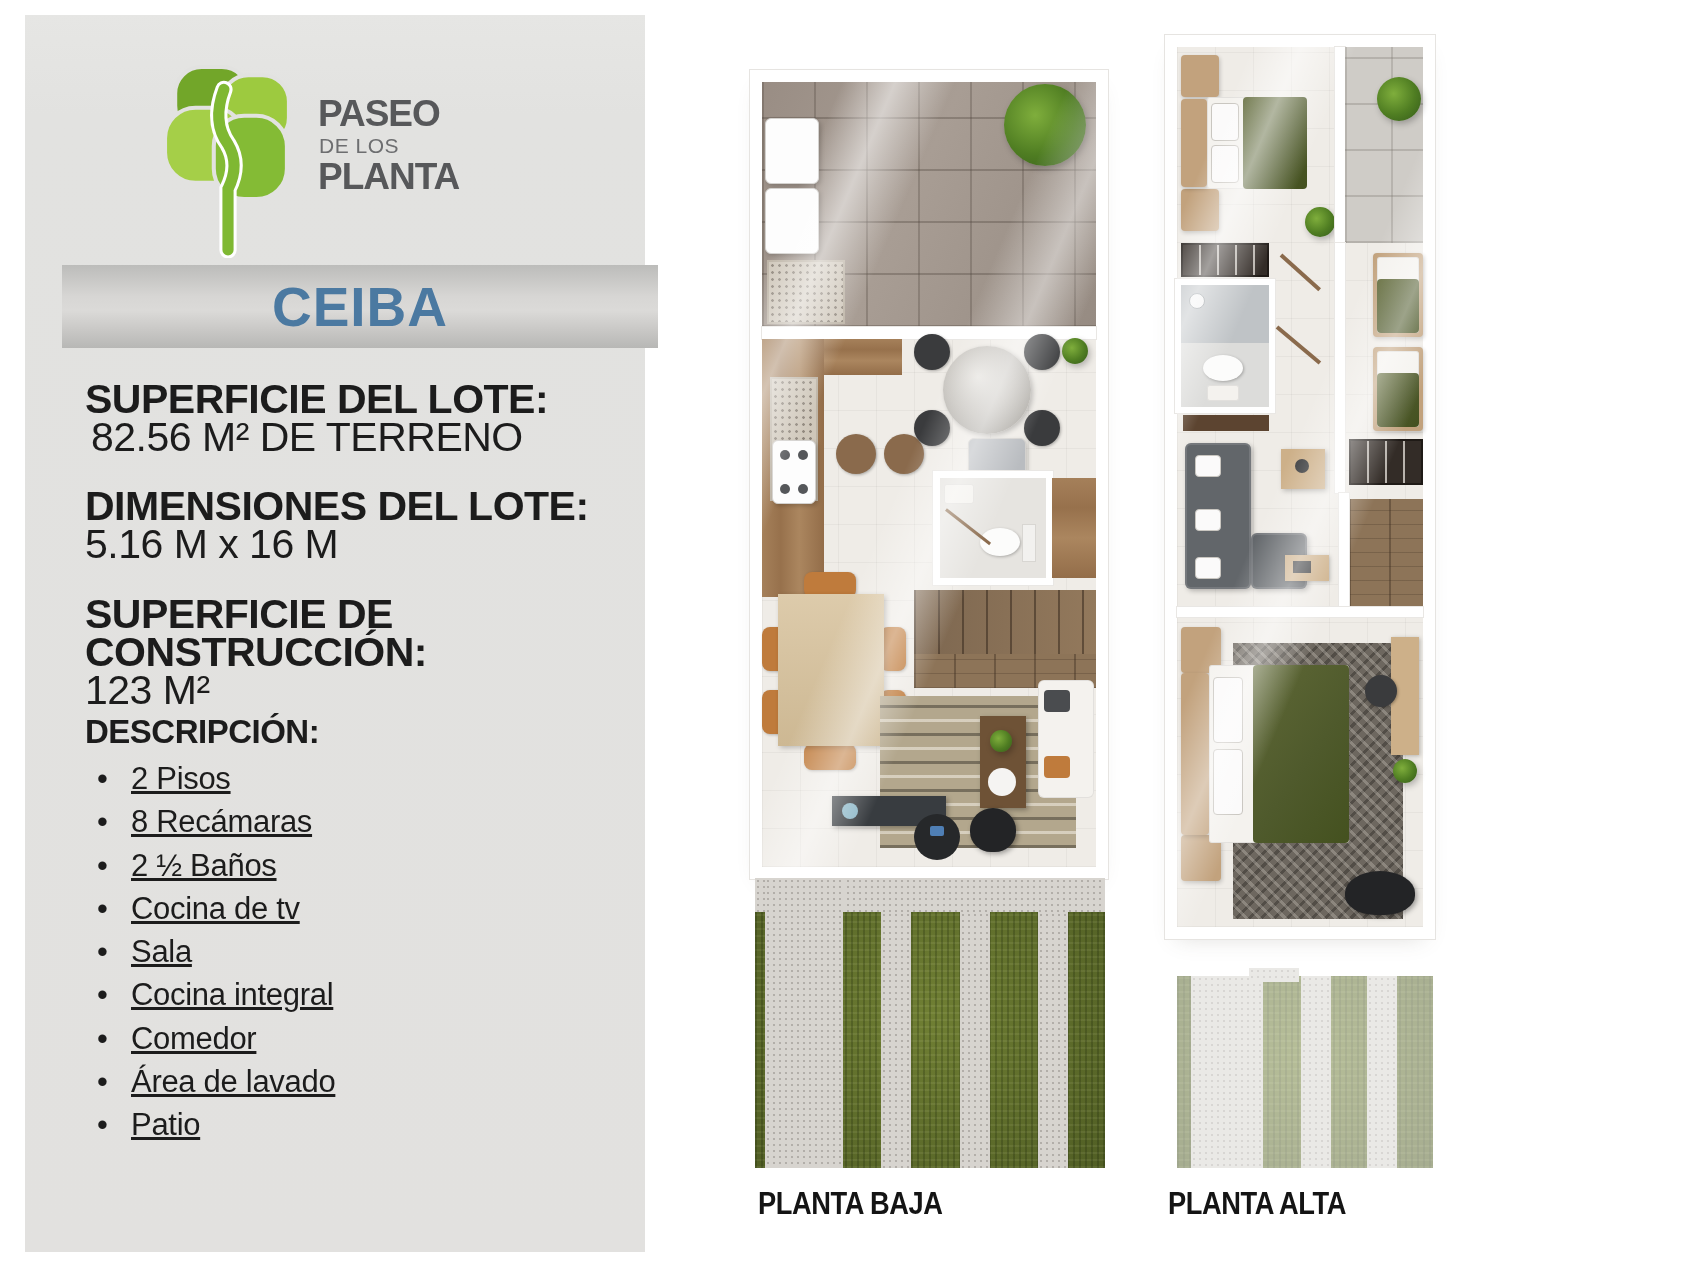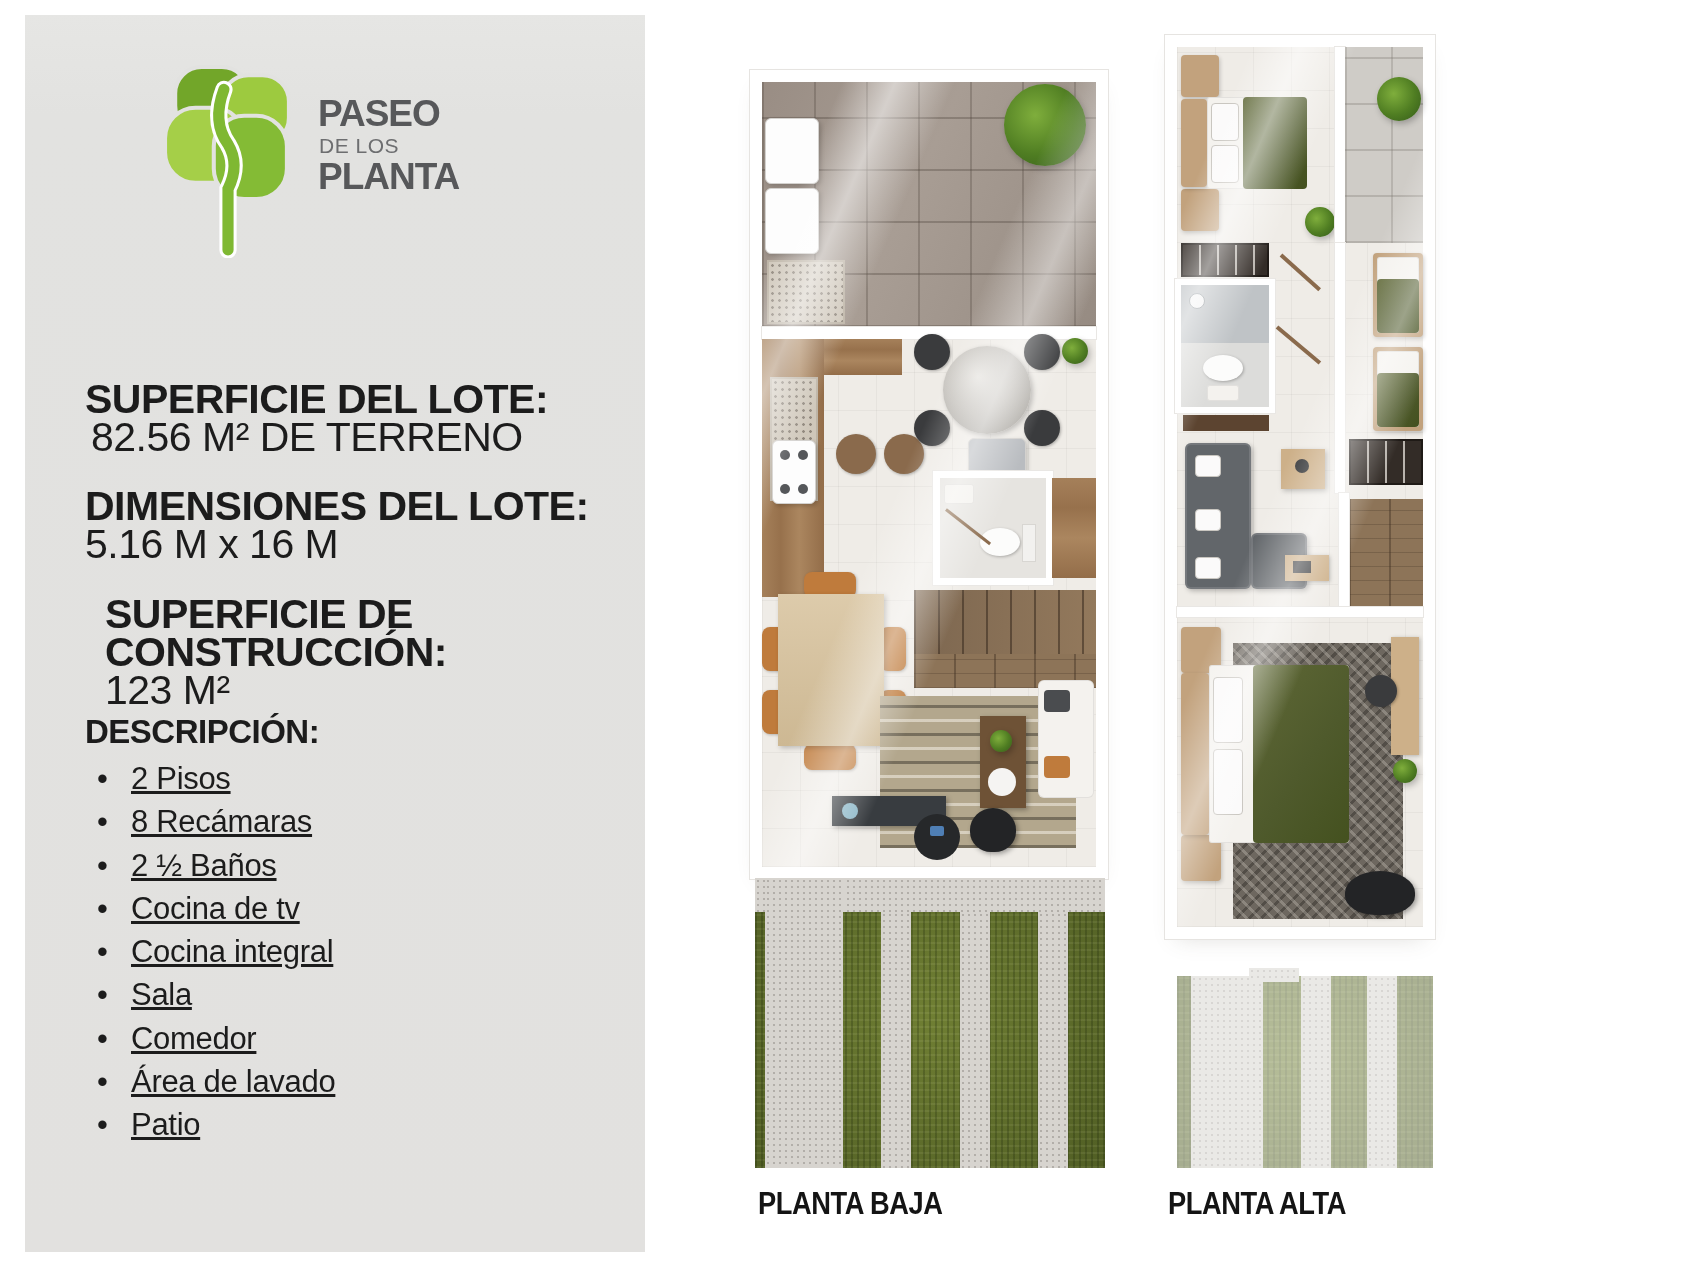--- a/index.html
+++ b/index.html
@@ -91,42 +91,45 @@
         <path d="M62 26 q-12 32 4 54 q12 20 0 44 l0 60" stroke="#ffffff" stroke-width="17" fill="none" stroke-linecap="round"></path>
         <path d="M62 26 q-12 32 4 54 q12 20 0 44 l0 60" stroke="#7fb832" stroke-width="11" fill="none" stroke-linecap="round"></path>
       </svg>
       <div class="logo-words">
         <span class="lw-big">PASEO</span>
         <span class="lw-small">DE LOS</span>
         <span class="lw-big">PLANTA</span>
       </div>
     </div>
 
+    <div class="banner">
+      <span>CEIBA</span>
+    </div>
 
     <div class="spec" style="top:365px;">
       <div class="lbl">SUPERFICIE DEL LOTE:</div>
       <div class="val" style="padding-left:6px;">82.56 M² DE TERRENO</div>
     </div>
     <div class="spec" style="top:472px;">
       <div class="lbl">DIMENSIONES DEL LOTE:</div>
       <div class="val">5.16 M x 16 M</div>
     </div>
-    <div class="spec" style="top:580px;margin-left:20px;">
+    <div class="spec" style="top:580px;">
       <div class="lbl">SUPERFICIE DE CONSTRUCCIÓN:</div>
       <div class="val">123 M²</div>
     </div>
 
     <div class="desc-title">DESCRIPCIÓN:</div>
     <ul class="desc-list">
       <li>2 Pisos</li>
       <li>8 Recámaras</li>
       <li>2 ½ Baños</li>
       <li>Cocina de tv</li>
+      <li>Sala</li>
       <li>Cocina integral</li>
-      <li>Sala</li>
       <li>Comedor</li>
       <li>Área de lavado</li>
       <li>Patio</li>
     </ul>
   </aside>
 
   <section class="house" style="left:762px;top:82px;width:334px;height:785px;">
 
     <div class="abs stone" style="left:0;top:0;width:334px;height:245px;"></div>
     <div class="abs appliance" style="left:3px;top:36px;width:52px;height:64px;"></div>

